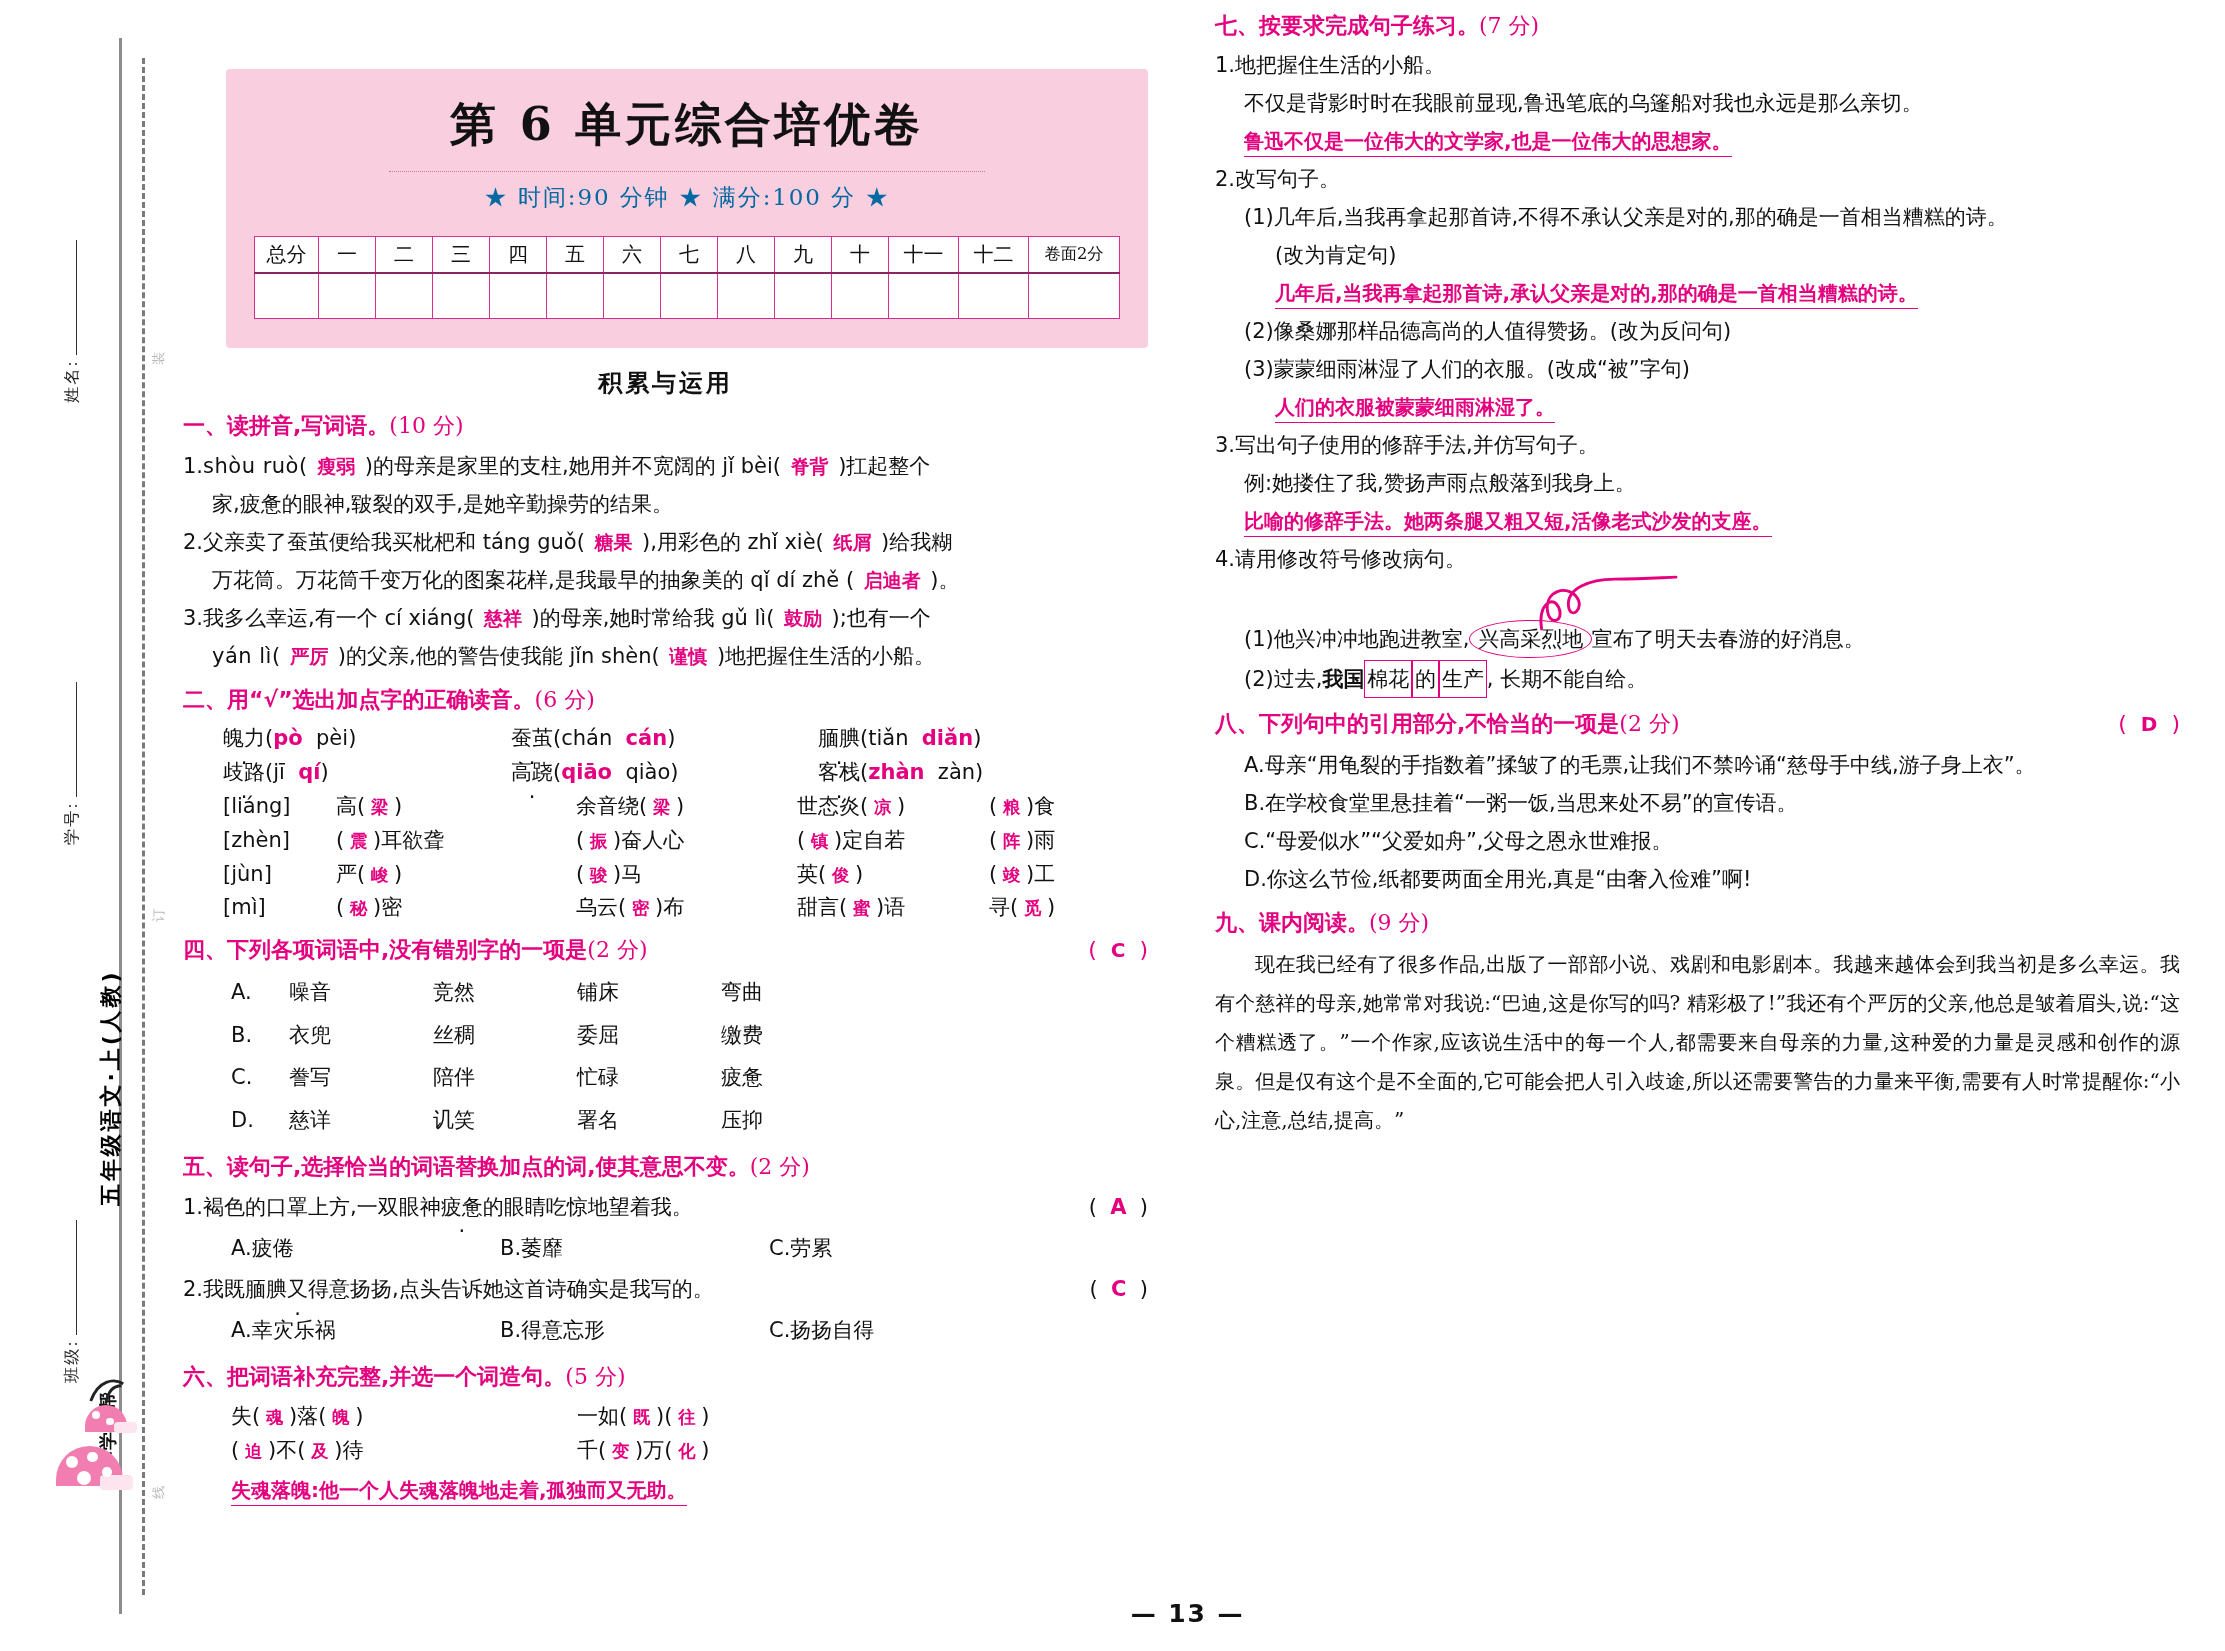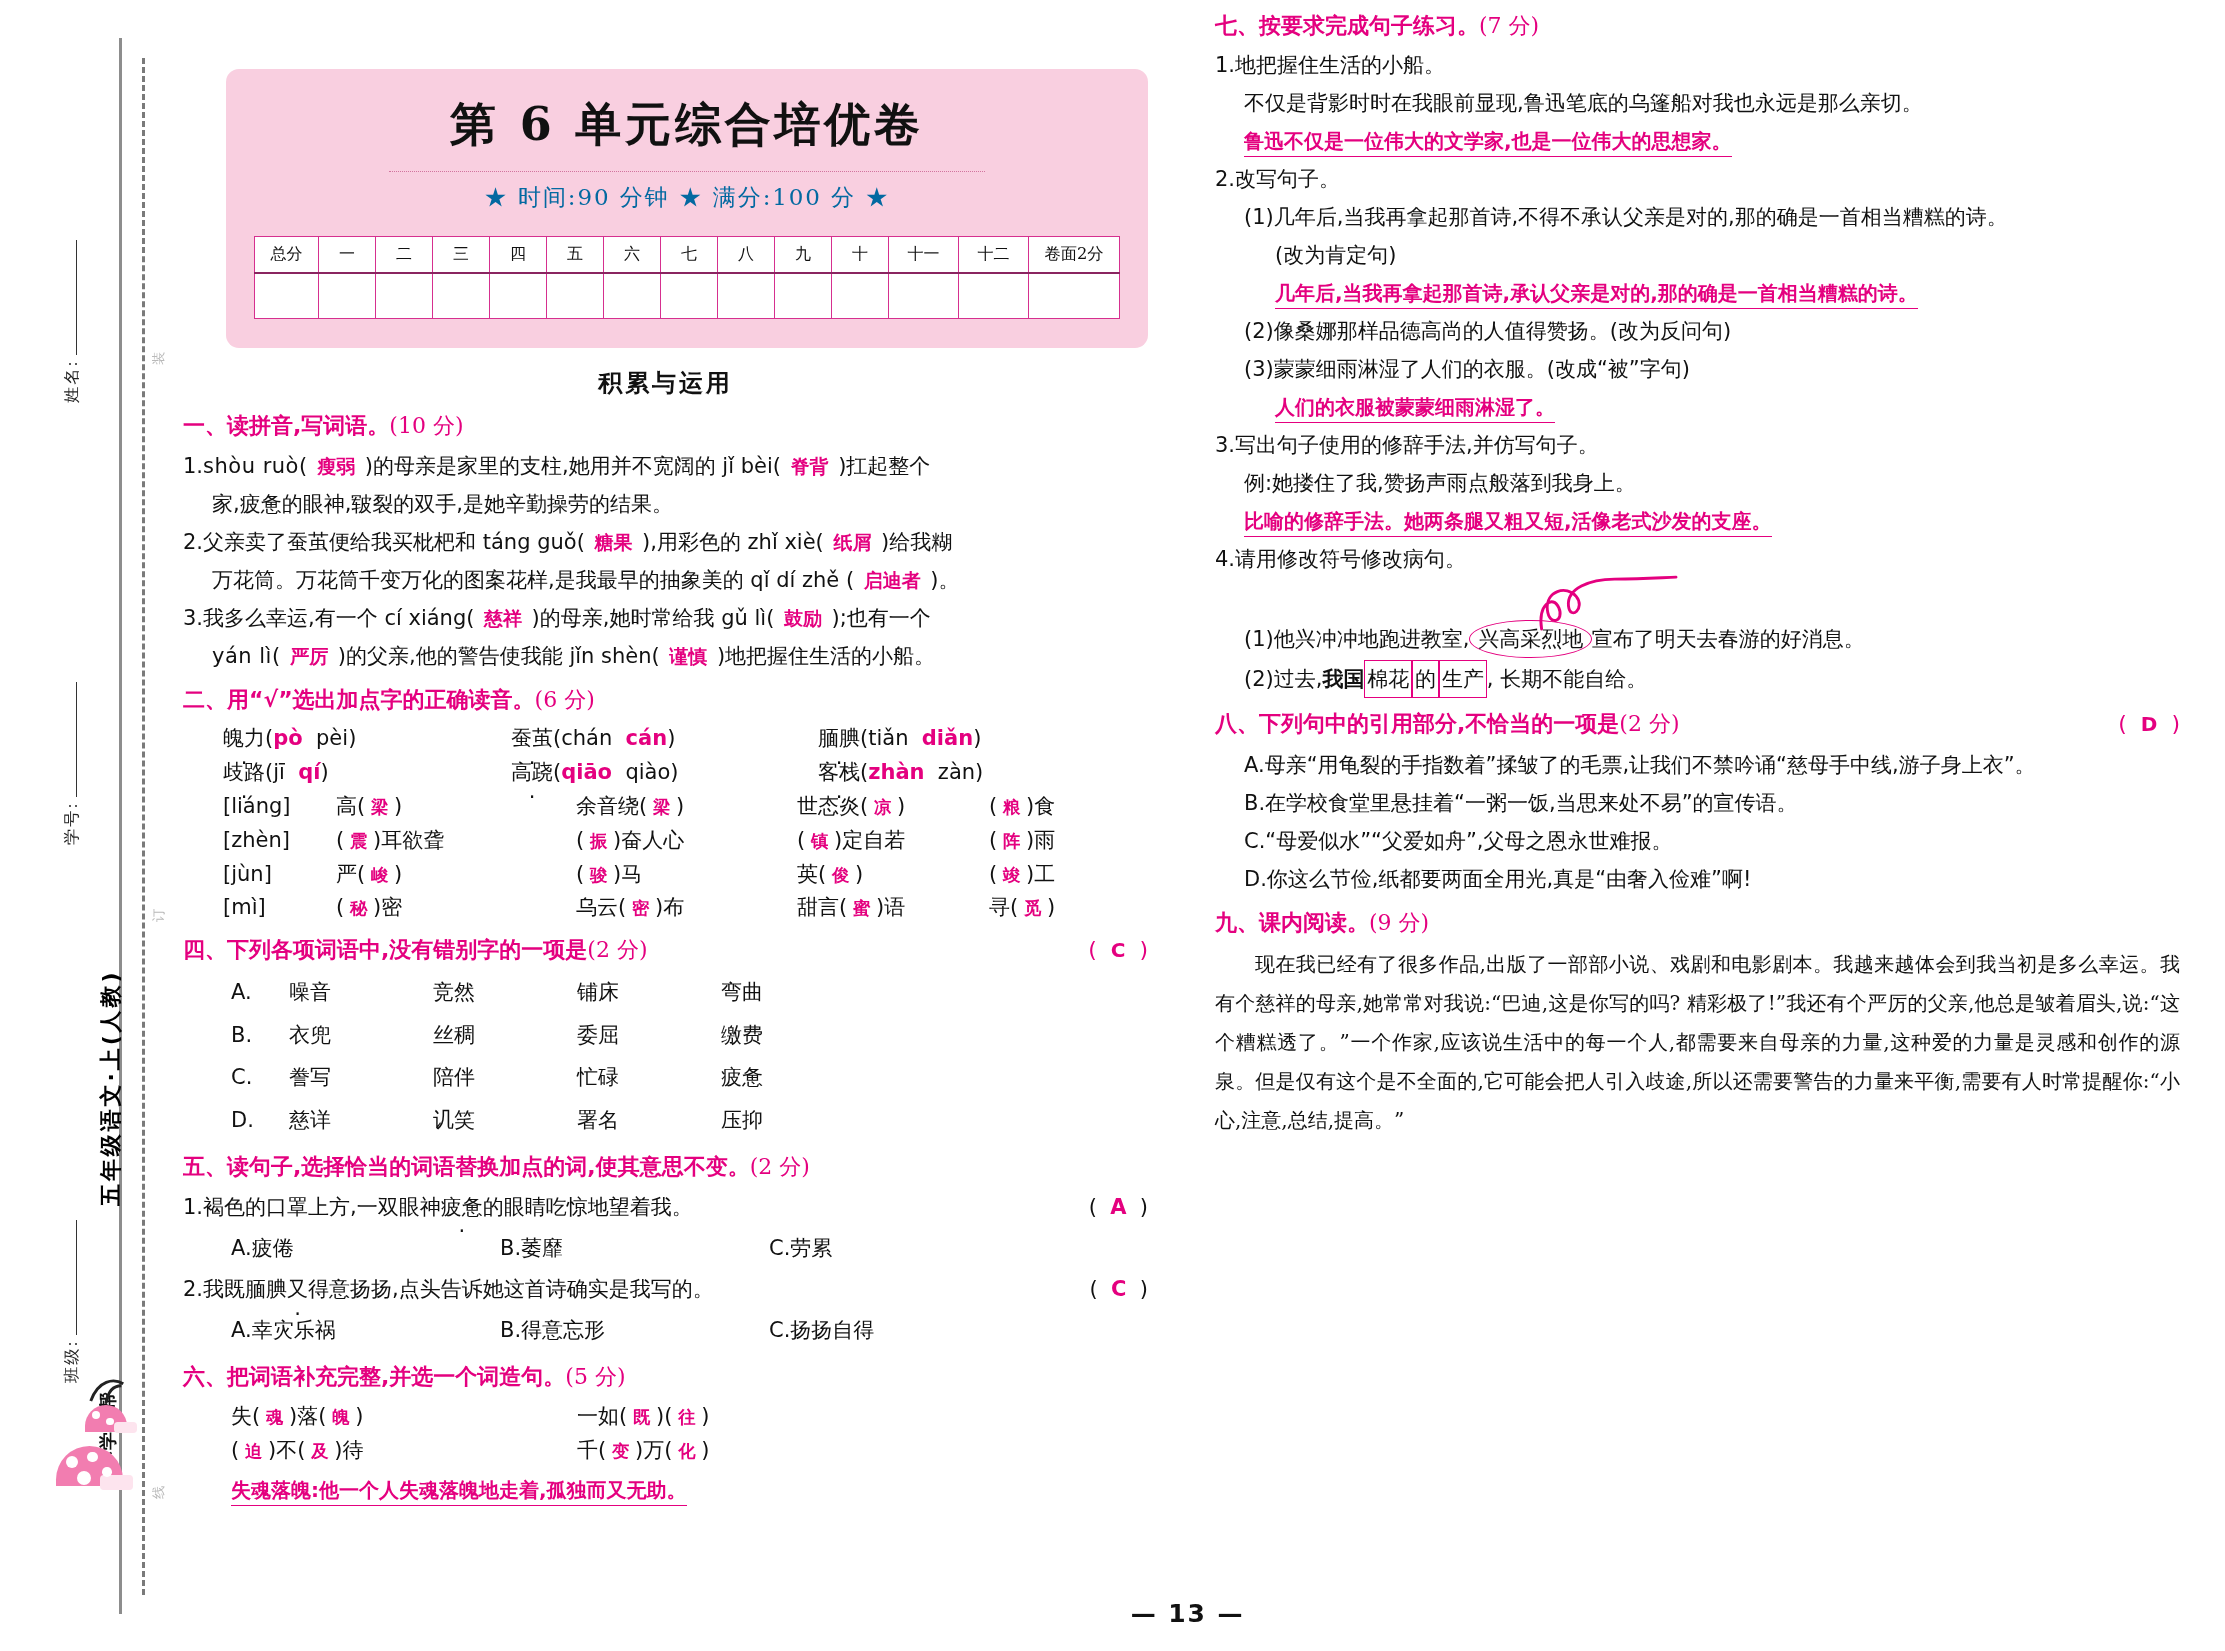--- a/index.html
+++ b/index.html
@@ -28,30 +28,30 @@
   .mush .stem{position:absolute;background:#fde4ee;border-radius:3.8px;}
   .dot{position:absolute;background:#fff;border-radius:50%;}
 
   
   #page{position:absolute;left:149px;top:0;width:2077px;height:1651px;}
   .col{position:absolute;top:0;width:965px;}
   #col-left{left:34px;}
   #col-right{left:1066px;}
 
   
-  .banner{margin:69px 0 0 43px;width:922px;background:#f9cfe0;border-radius:13px;
+  .banner{margin:69px 0 0 43px;width:922px;background:#f9cfe0;border-radius:4px;
           padding:25px 0 29px 0;position:relative;}
   .banner h1{margin:0;text-align:center;font-size:46px;font-weight:bold;
              letter-spacing:3.8px;color:#111;font-family:"DejaVu Serif","Liberation Serif",serif;}
   .banner .sep{width:596px;margin:15.4px auto 9.6px auto;border-top:1.9px dotted #d2749e;}
   .banner .meta{text-align:center;font-size:23px;color:#0369a1;letter-spacing:1.9px;
                 font-family:"DejaVu Serif","Liberation Serif",serif;}
   .scoretbl{margin:23px auto 0 auto;border-collapse:collapse;}
   .scoretbl td{border:1.9px solid #d62f8f;text-align:center;vertical-align:middle;
-               font-size:16px;color:#111;background:#fff;font-family:"DejaVu Serif","Liberation Serif",serif;}
+               font-size:20px;color:#111;background:#fff;font-family:"DejaVu Serif","Liberation Serif",serif;}
   .scoretbl tr.head td{height:33px;border-bottom:2.9px solid #8a2560;}
   .scoretbl tr.blank td{height:42px;}
   .scoretbl td.w-total{width:61px;}
   .scoretbl td.w-n{width:54px;}
   .scoretbl td.w-nn{width:67px;}
   .scoretbl td.w-face{width:88px;font-size:16.3px;}
 
   .sec-head{text-align:center;font-size:24px;font-weight:bold;margin:19px 0 11.5px 0;
             letter-spacing:2.9px;color:#111;}
 

